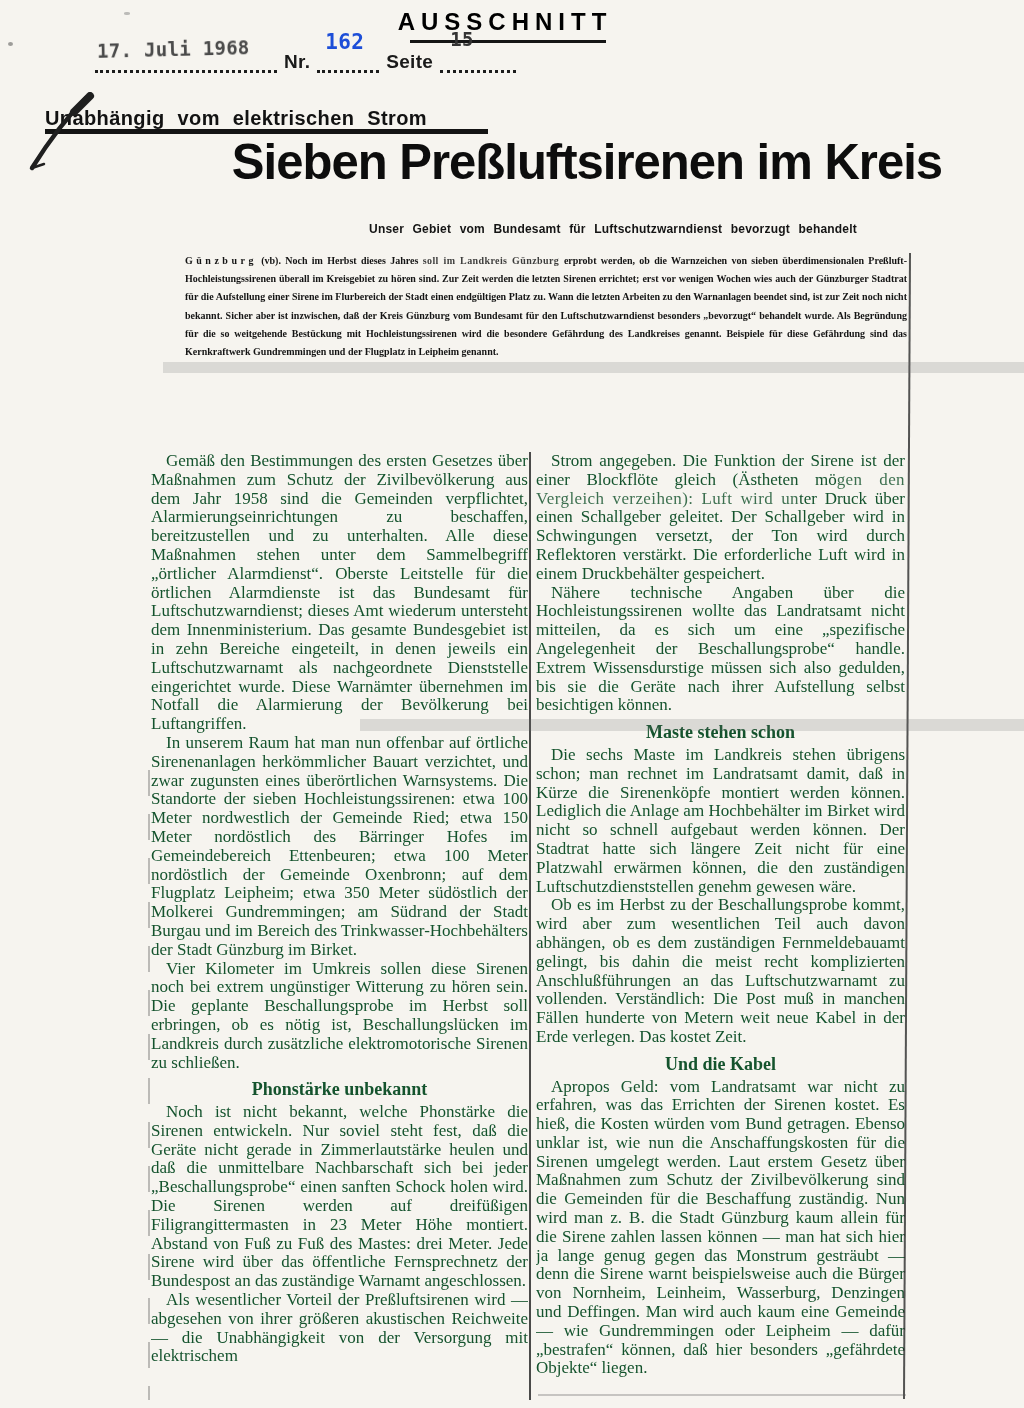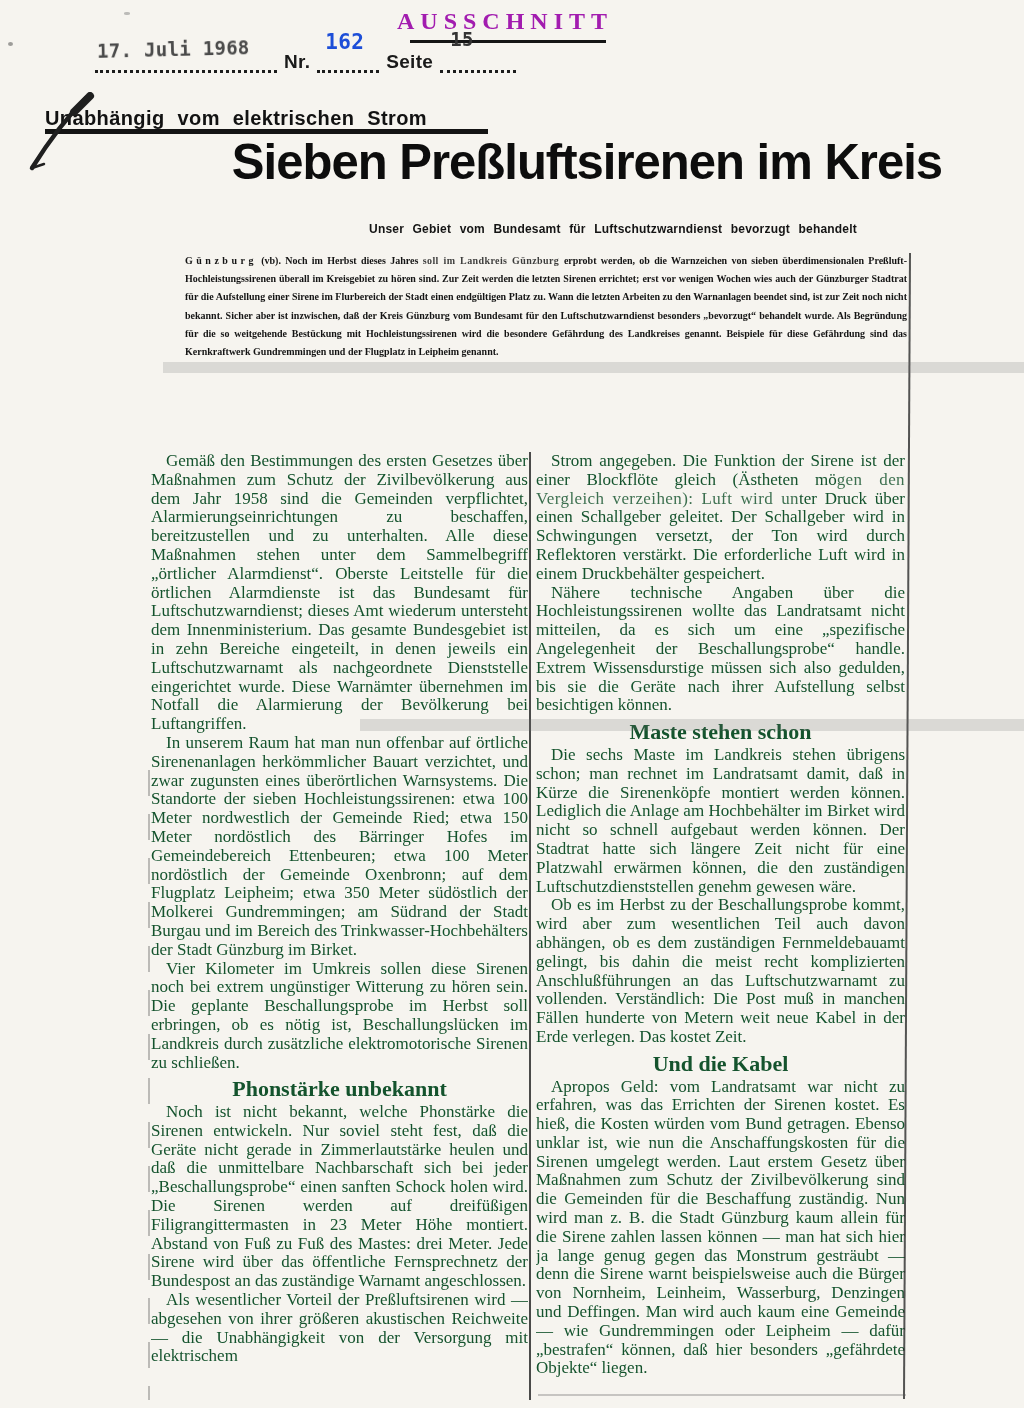--- a/index.html
+++ b/index.html
@@ -1,21 +1,21 @@
 <!DOCTYPE html>
 <html lang="de"><head>
 <meta charset="utf-8">
 <style>
   html,body{margin:0;padding:0;}
   body{width:1024px;height:1408px;background:#e9e7e2;font-family:"Liberation Sans",sans-serif;}
   .page{position:relative;width:1024px;height:1408px;background:#f6f4ef;overflow:hidden;color:#161616;}
 
   
   .clip-title{position:absolute;left:0;top:8px;width:1010px;text-align:center;
-    font-family:Liberation Serif, serif;font-size:24px;font-weight:bold;letter-spacing:6px;color:#a21caf;}
+    font-family:Liberation Sans, sans-serif;font-size:24px;font-weight:bold;letter-spacing:6px;color:#000000;}
   .clip-title-underline{position:absolute;left:410px;top:40px;width:196px;height:2.5px;background:#151515;}
   .source-line{position:absolute;left:95px;top:50px;display:flex;align-items:flex-end;gap:7px;
     font-size:19px;font-weight:bold;letter-spacing:.3px;color:#1a1a1a;white-space:nowrap;}
   .dotted{position:relative;display:inline-block;border-bottom:3px dotted #1c1c1c;height:20px;}
   .slot-date{width:182px;}
   .slot-nr{width:62px;}
   .slot-page{width:76px;}
   .typed{position:absolute;font-family:"DejaVu Sans Mono",monospace;color:#4a4a4a;
     filter:blur(.35px);white-space:nowrap;}
   .typed-date{left:2px;top:-12px;font-size:19px;transform:rotate(-1.4deg);}
@@ -37,21 +37,21 @@
     font-family:"Liberation Serif",serif;font-size:10px;line-height:18.2px;font-weight:bold;
     text-align:justify;color:#141414;}
   .spaced-bold{letter-spacing:3.5px;}
 
   
   .col{position:absolute;top:452px;max-height:952px;overflow:hidden;
     font-family:"Liberation Serif",serif;font-size:17px;line-height:18.8px;text-align:justify;color:#14532d;}
   .col-left{left:151px;width:377px;}
   .col-right{left:536px;width:369px;}
   .col-p{margin:0;text-indent:15px;}
-  .col-h{margin:8px 0 4px 0;text-align:center;font-weight:bold;font-size:22px;text-indent:0;}
+  .col-h{margin:8px 0 4px 0;text-align:center;font-weight:bold;font-size:18px;text-indent:0;}
   .smudge{filter:blur(.75px);opacity:.82;letter-spacing:.4px;}
 
   
   .rule-v{position:absolute;background:#2b2b2b;}
   .rule-mid{left:529px;top:452px;width:1.6px;height:948px;opacity:.85;}
   .rule-right{left:906px;top:253px;width:1.8px;height:1146px;opacity:.8;transform:rotate(.3deg);}
   .rule-left-faint{left:148px;top:770px;width:1.5px;height:630px;opacity:.3;
     background:repeating-linear-gradient(to bottom,#333 0 26px,transparent 26px 44px);}
   .band{position:absolute;background:rgba(110,110,110,.20);}
   .band-a{left:163px;top:362px;width:861px;height:11px;}

